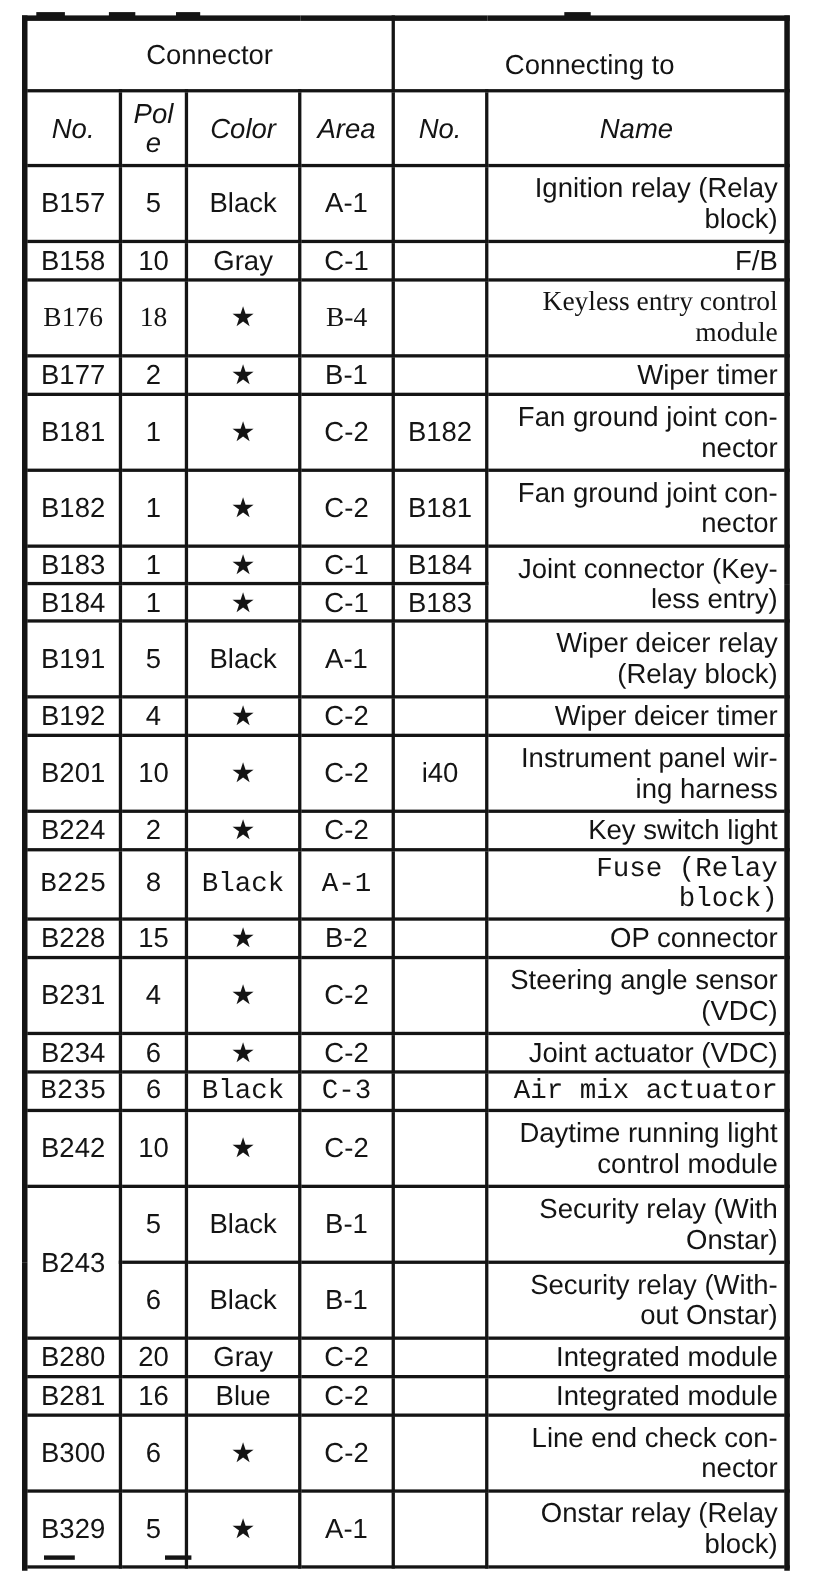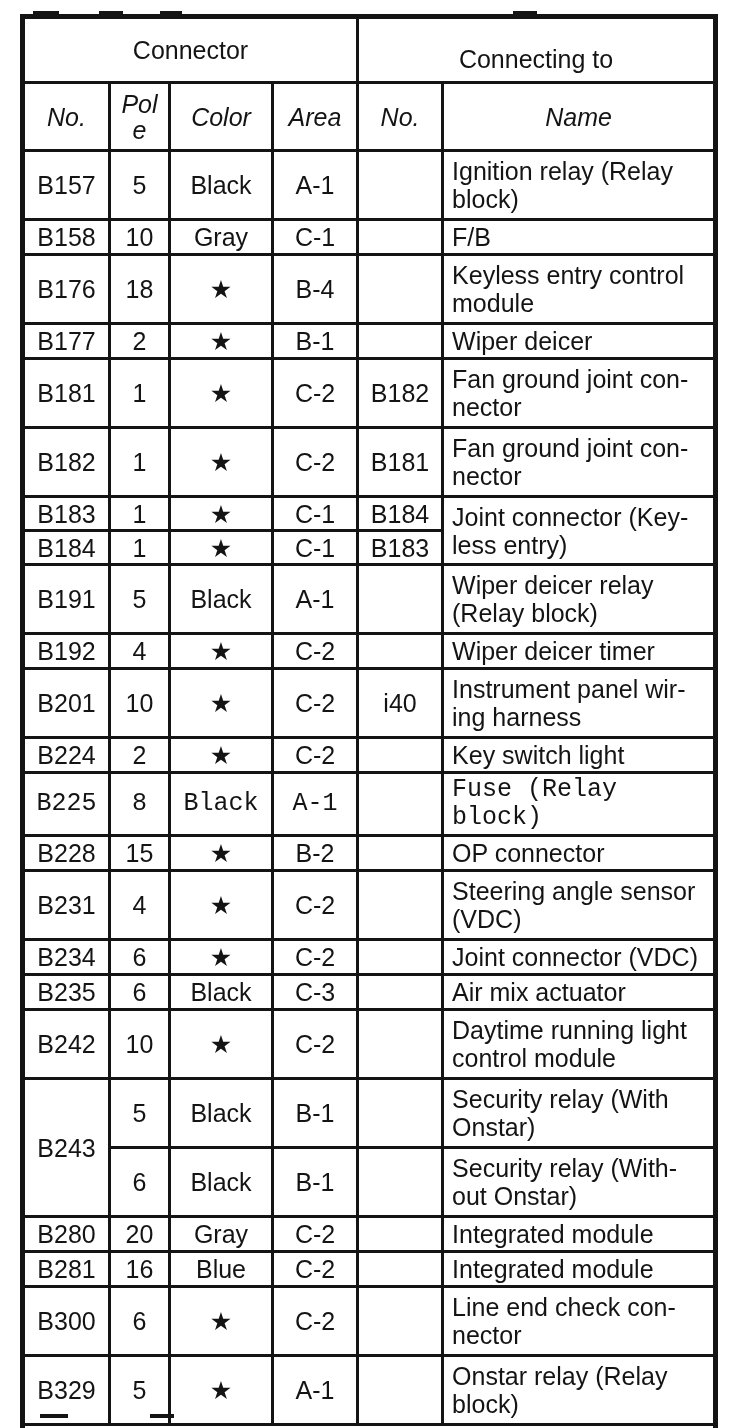--- a/index.html
+++ b/index.html
@@ -33,21 +33,21 @@
     vertical-align: middle;
     white-space: pre-line;
     padding: 1px 2px;
     overflow: hidden;
   }
   thead tr.group-row { height: 66px; }
   thead tr.sub-row   { height: 68px; font-style: italic; }
   thead th.group-connecting { padding-top: 18px; }
   thead th.pole-head { line-height: 26px; text-align: center; }
   td.col-name {
-    text-align: left;
+    text-align: right;
     padding: 2px 6px 2px 8px;
   }
   tfoot tr { height: 36px; }
   tfoot td.footnote-cell {
     text-align: left;
     padding-left: 10px;
   }
   
   .artifact {
     position: absolute;
@@ -102,36 +102,36 @@
 block)</td>
         </tr>
         <tr style="height: 34px;">
           <td class="col-no">B158</td>
           <td class="col-pole">10</td>
           <td class="col-color">Gray</td>
           <td class="col-area">C-1</td>
           <td class="col-to_no"></td>
           <td class="col-name">F/B</td>
         </tr>
-        <tr style="height: 69px;">
+        <tr style="height: 69px; font-family: Liberation Serif, serif;">
           <td class="col-no">B176</td>
           <td class="col-pole">18</td>
           <td class="col-color">★</td>
           <td class="col-area">B-4</td>
           <td class="col-to_no"></td>
           <td class="col-name">Keyless entry control
 module</td>
         </tr>
         <tr style="height: 34px;">
           <td class="col-no">B177</td>
           <td class="col-pole">2</td>
           <td class="col-color">★</td>
           <td class="col-area">B-1</td>
           <td class="col-to_no"></td>
-          <td class="col-name">Wiper deicer</td>
+          <td class="col-name">Wiper timer</td>
         </tr>
         <tr style="height: 69px;">
           <td class="col-no">B181</td>
           <td class="col-pole">1</td>
           <td class="col-color">★</td>
           <td class="col-area">C-2</td>
           <td class="col-to_no">B182</td>
           <td class="col-name">Fan ground joint con-
 nector</td>
         </tr>
@@ -218,23 +218,23 @@
           <td class="col-to_no"></td>
           <td class="col-name">Steering angle sensor
 (VDC)</td>
         </tr>
         <tr style="height: 34px;">
           <td class="col-no">B234</td>
           <td class="col-pole">6</td>
           <td class="col-color">★</td>
           <td class="col-area">C-2</td>
           <td class="col-to_no"></td>
-          <td class="col-name">Joint connector (VDC)</td>
-        </tr>
-        <tr style="height: 34px;">
+          <td class="col-name">Joint actuator (VDC)</td>
+        </tr>
+        <tr style="height: 34px; font-family: Liberation Mono, monospace;">
           <td class="col-no">B235</td>
           <td class="col-pole">6</td>
           <td class="col-color">Black</td>
           <td class="col-area">C-3</td>
           <td class="col-to_no"></td>
           <td class="col-name">Air mix actuator</td>
         </tr>
         <tr style="height: 69px;">
           <td class="col-no">B242</td>
           <td class="col-pole">10</td>

